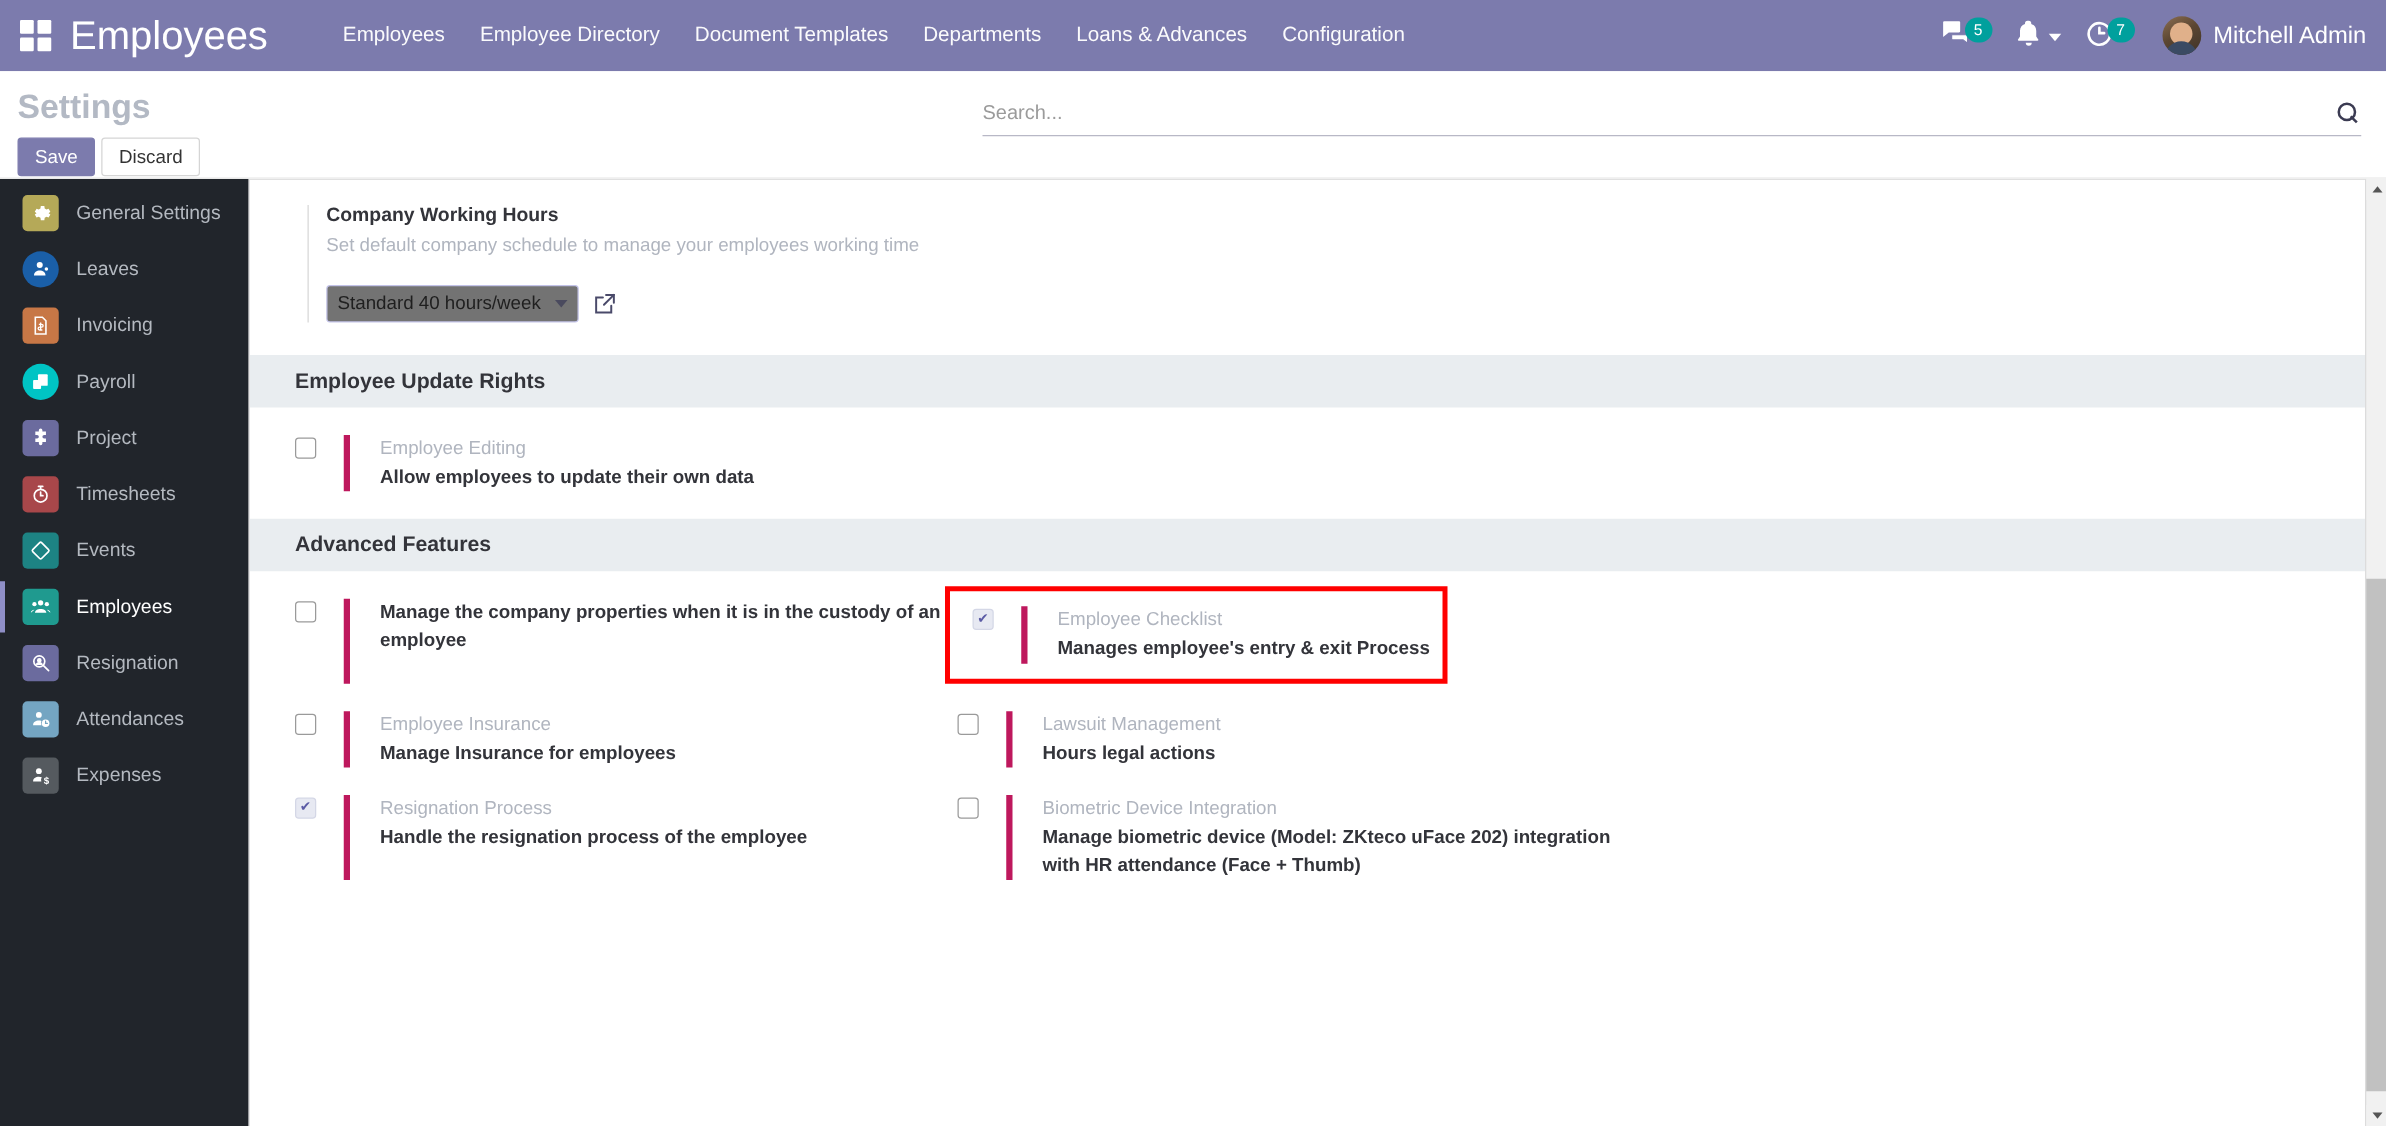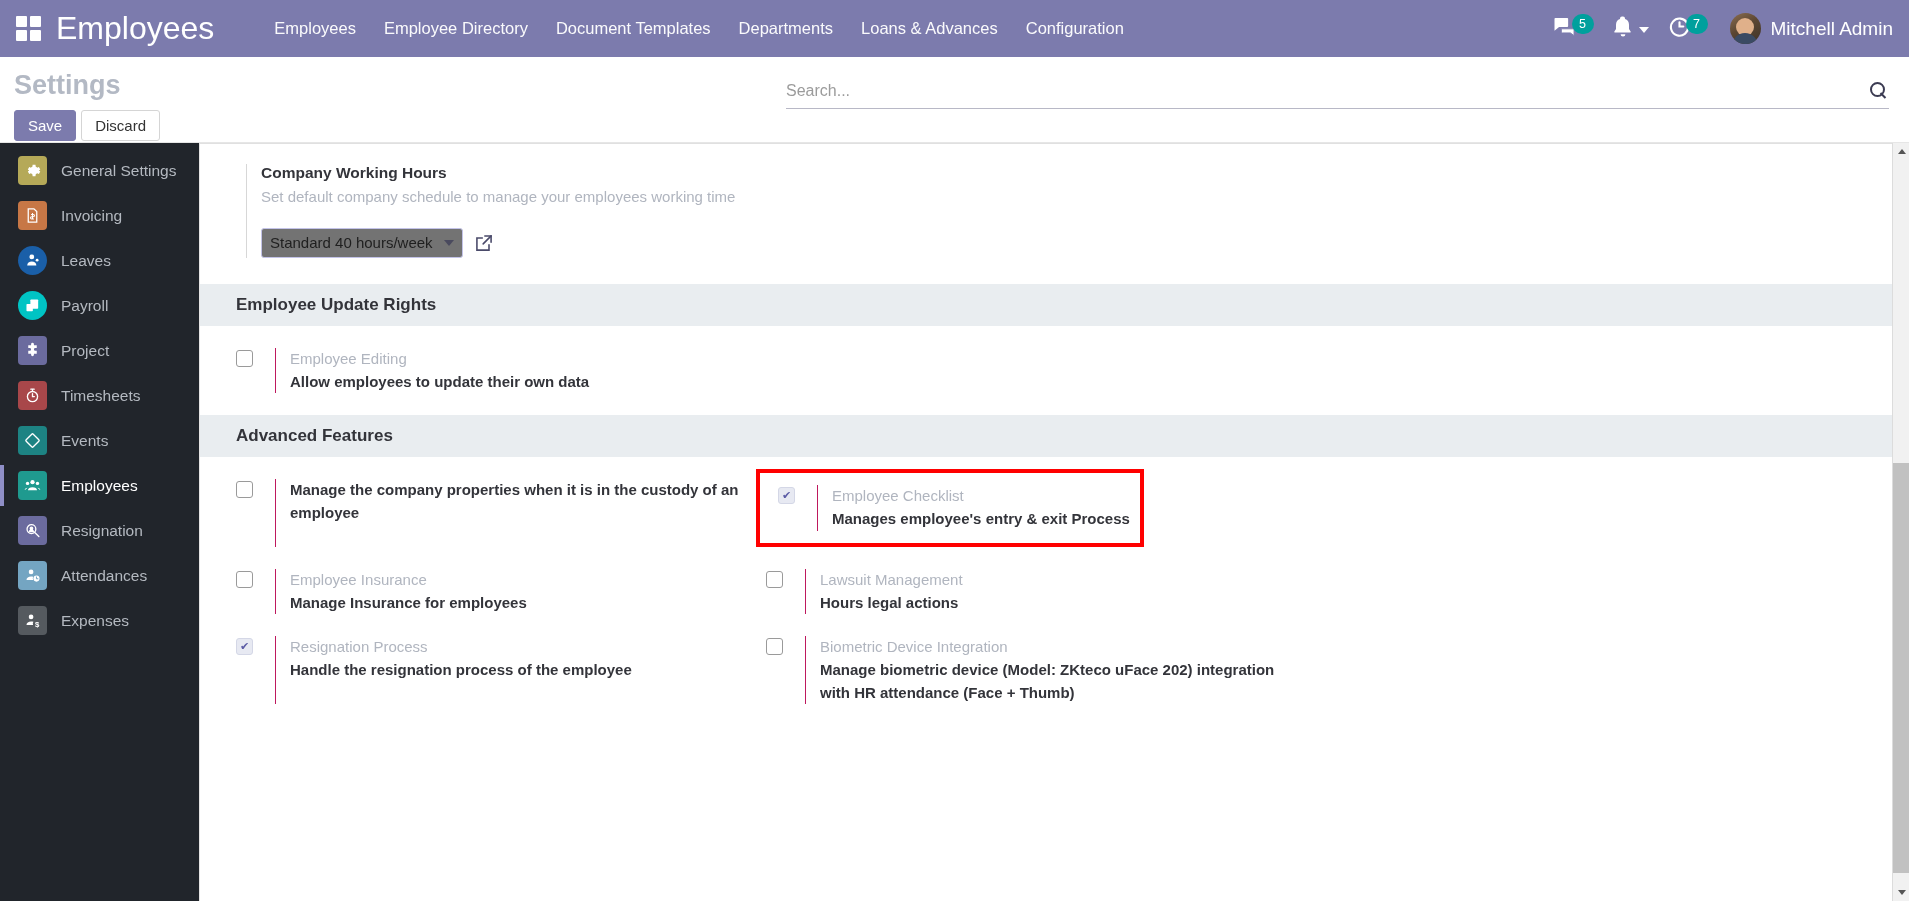--- a/index.html
+++ b/index.html
@@ -172,21 +172,21 @@
   .chk {
     width: 17px; height: 17px; border-radius: 3px; flex: none;
     margin: 2px 22px 0 0; cursor: pointer;
     border: 1px solid #9a9a9a; background: #fff;
     display: flex; align-items: center; justify-content: center;
   }
   .chk.checked { background: #e7e9f2; border-color: #d4d7e6; }
   .chk.checked::after {
     content: '✔'; font-size: 11px; color: #5b5ba5; line-height: 1;
   }
-  .opt { border-left: 1px solid #be185d; padding-left: 14px; }
+  .opt { border-left: 5px solid #be185d; padding-left: 24px; }
   .opt-label { font-size: 15px; color: #b0b5bf; line-height: 1.4; margin-bottom: 2px; }
   .opt-desc { font-size: 15px; font-weight: bold; color: #33343a; line-height: 1.5; max-width: 470px; }
 
   .highlight-box {
     border: 4px solid #ff0000; padding: 12px 10px 12px 18px;
     margin-top: -10px; margin-left: -10px;
   }
 
   
   .vscroll {
@@ -291,38 +291,38 @@
     <div class="side-item">
       <span class="s-icon" style="background:#b5a958">
         <svg viewBox="0 0 24 24" fill="#fff">
             <path d="M12 8a4 4 0 100 8 4 4 0 000-8zm9 4l2-1.5-2-3.5-2.4 1a7.6 7.6 0 00-2-1.2L16.2 4h-4l-.4 2.8a7.6 7.6 0 00-2 1.2l-2.4-1-2 3.5L7.4 12 5.4 13.5l2 3.5 2.4-1a7.6 7.6 0 002 1.2l.4 2.8h4l.4-2.8a7.6 7.6 0 002-1.2l2.4 1 2-3.5L21 12z"></path>
           </svg>
       </span>
       <span class="side-label">General Settings</span>
     </div>
 
     <div class="side-item">
+      <span class="s-icon" style="background:#1a5fa8;border-radius:50%">
+        <svg viewBox="0 0 24 24" fill="#fff">
+            <circle cx="11" cy="7" r="3.4"></circle>
+            <path d="M4.5 19c0-3.6 3-5.6 6.5-5.6s6.5 2 6.5 5.6z"></path>
+            <circle cx="18.5" cy="11.5" r="2"></circle>
+          </svg>
+      </span>
+      <span class="side-label">Leaves</span>
+    </div>
+
+    <div class="side-item">
       <span class="s-icon" style="background:#c77746">
         <svg viewBox="0 0 24 24" fill="none" stroke="#fff" stroke-width="1.8">
             <path d="M6 2.5h8l4 4v15H6z"></path>
             <path d="M12 8.5v8M10 10.5h3.2a1.6 1.6 0 010 3.2h-2.4a1.6 1.6 0 000 3.2H14" stroke-width="1.5"></path>
           </svg>
       </span>
       <span class="side-label">Invoicing</span>
-    </div>
-
-    <div class="side-item">
-      <span class="s-icon" style="background:#1a5fa8;border-radius:50%">
-        <svg viewBox="0 0 24 24" fill="#fff">
-            <circle cx="11" cy="7" r="3.4"></circle>
-            <path d="M4.5 19c0-3.6 3-5.6 6.5-5.6s6.5 2 6.5 5.6z"></path>
-            <circle cx="18.5" cy="11.5" r="2"></circle>
-          </svg>
-      </span>
-      <span class="side-label">Leaves</span>
     </div>
 
     <div class="side-item">
       <span class="s-icon" style="background:#00c4c4;border-radius:50%">
         <svg viewBox="0 0 24 24" fill="#fff">
             <rect x="9" y="3.5" width="11" height="13" rx="1"></rect>
             <rect x="3.5" y="10" width="9" height="10" rx="1"></rect>
           </svg>
       </span>
       <span class="side-label">Payroll</span>

